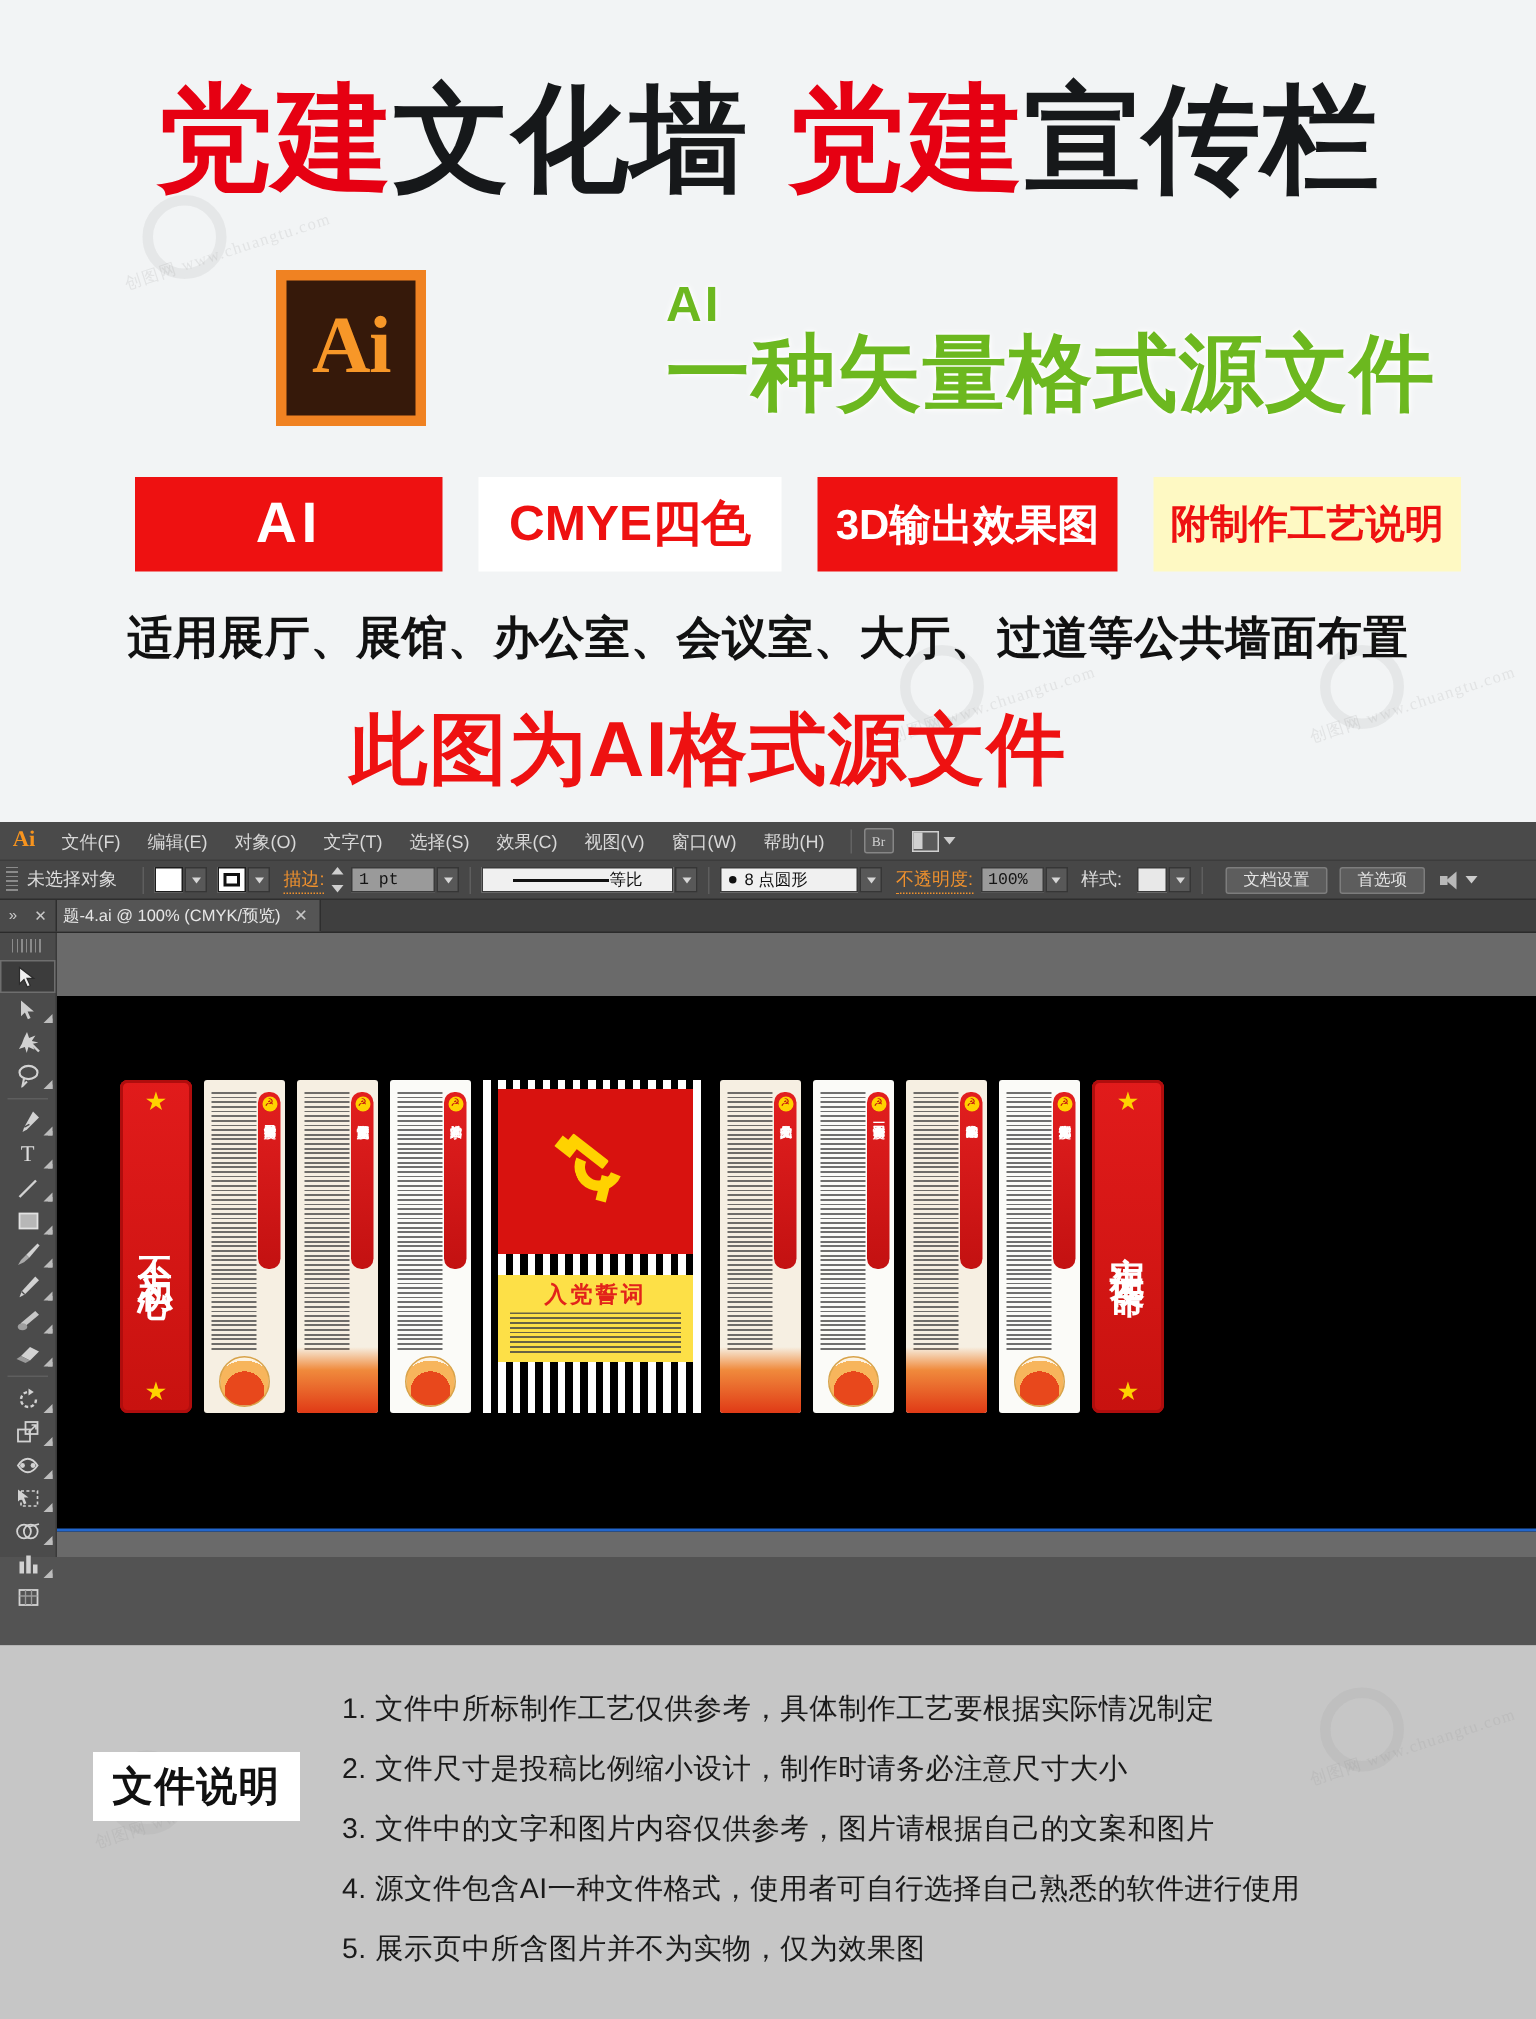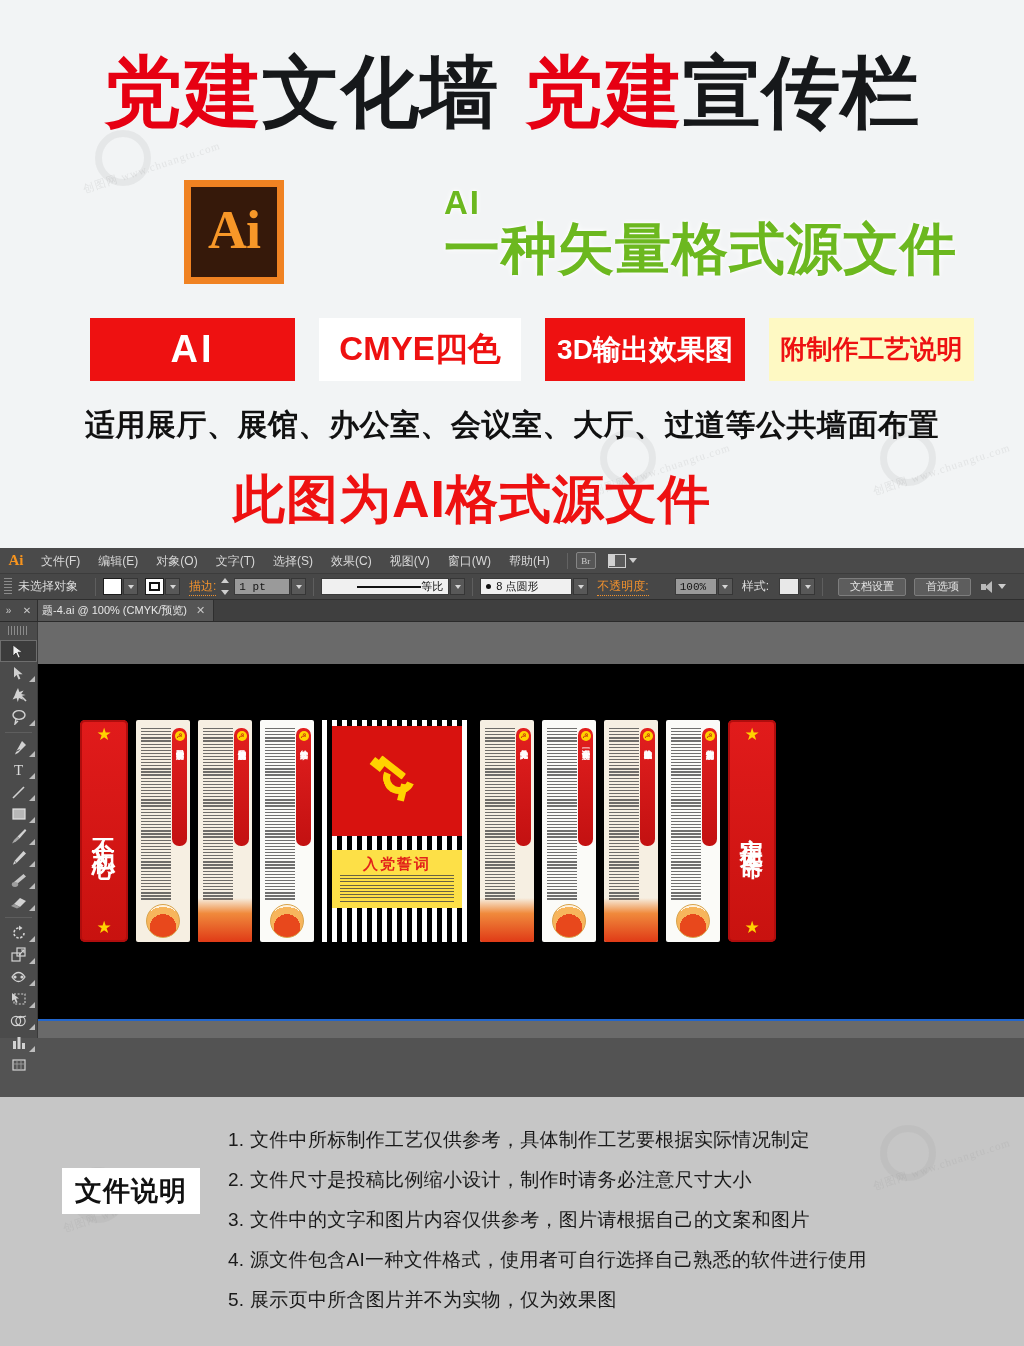--- a/index.html
+++ b/index.html
@@ -173,24 +173,24 @@
   .stepper { width: 11px; height: 17px; display: flex; flex-direction: column; justify-content: space-between; }
   .stepper i { display:block; width: 0; height: 0; border-left: 4px solid transparent; border-right: 4px solid transparent; }
   .stepper i:first-child { border-bottom: 5px solid #cfcfcf; }
   .stepper i:last-child { border-top: 5px solid #cfcfcf; }
   .field {
     height: 17px; background: #9a9a9a; border: 1px solid #3a3a3a; color: #141414;
     font-size: 11px; display: flex; align-items: center; padding: 0 4px;
     font-family: "Liberation Mono", monospace;
   }
   .field-w1 { width: 56px; }
-  .field-w2 { width: 42px; margin-left: 21px; }
+  .field-w2 { width: 42px; }
   .profile {
     width: 128px; height: 17px; background: #f0f0f0; border: 1px solid #3a3a3a;
-    display: flex; align-items: center; justify-content: flex-end; padding: 0 5px;
+    display: flex; align-items: center; justify-content: center; padding: 0 5px;
     color: #111; font-size: 11px;
   }
   .profile .pline { flex: 0 0 64px; height: 2px; background: #111; }
   .brush {
     width: 92px; height: 17px; background: #f0f0f0; border: 1px solid #3a3a3a;
     display: flex; align-items: center; gap: 5px; padding: 0 5px; color: #111; font-size: 11px;
   }
   .brush .dot { width: 5px; height: 5px; border-radius: 50%; background: #111; }
   .style-swatch { width: 20px; height: 17px; background: #e8e8e8; border: 1px solid #3a3a3a; }
   .btn {

